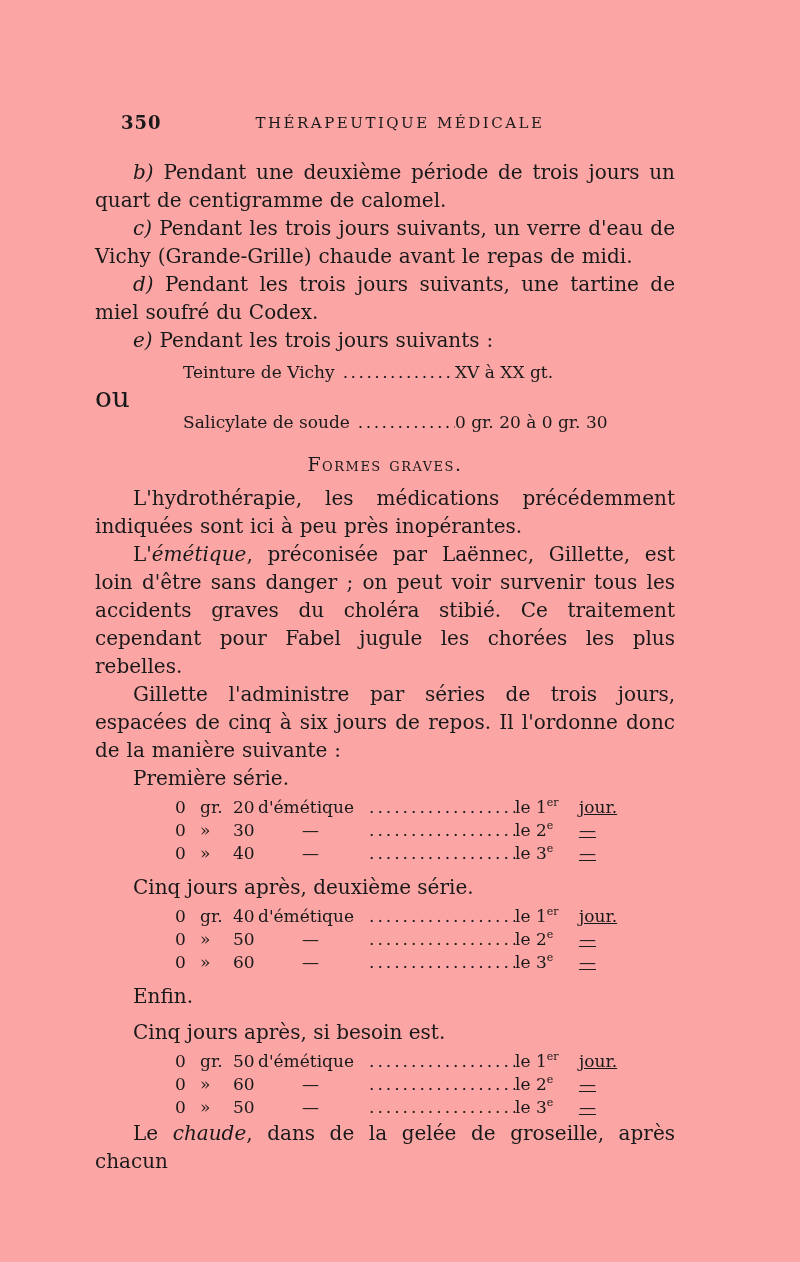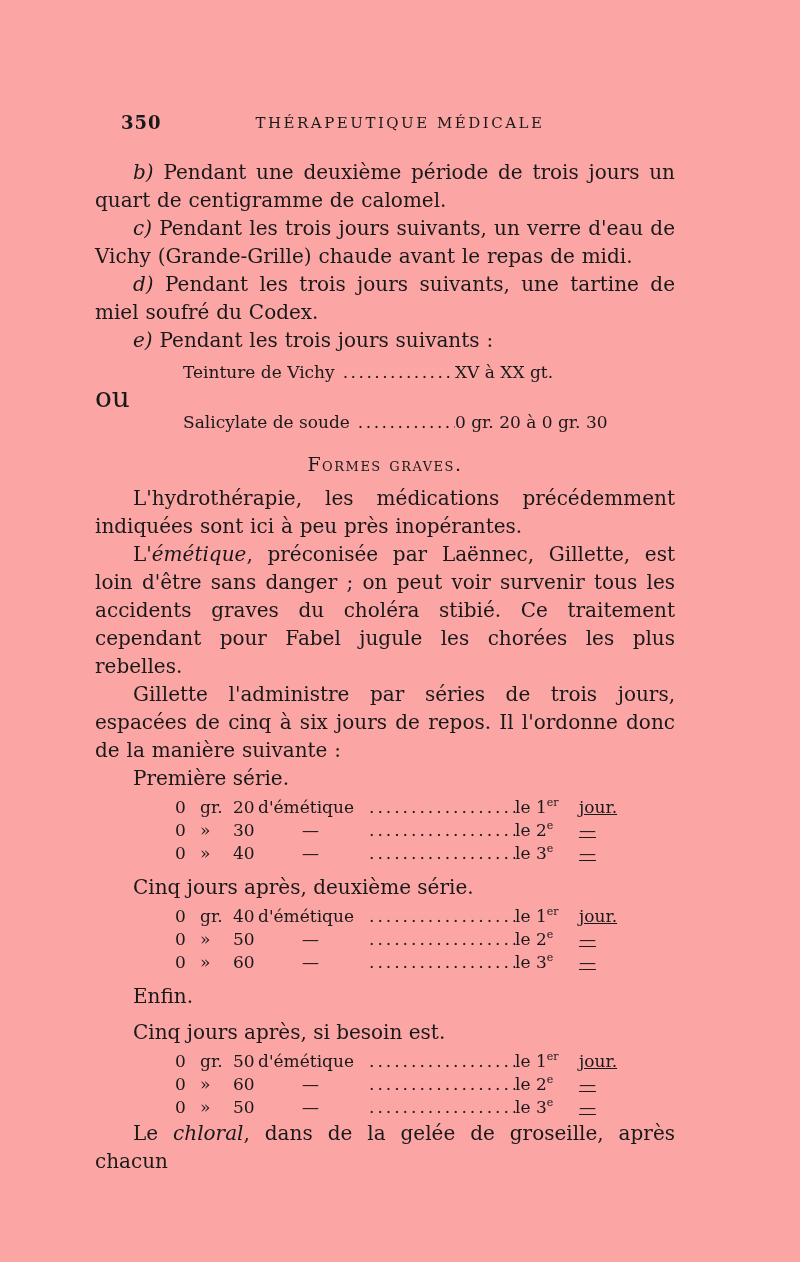--- a/index.html
+++ b/index.html
@@ -213,16 +213,16 @@
         <span class="col-num">50</span>
         <span class="col-name dash">—</span>
         <span class="col-dots">......................................................</span>
         <span class="col-day">
             <span class="day-l"><span>le 3</span><sup>e</sup></span>
             <span class="day-r">—</span>
           </span>
       </div>
     </div>
 
-    <p class="body-par stretch"><span>Le</span> <i>chloral</i><span>, dans de la gelée de groseille, après chacun</span></p>
+    <p class="body-par stretch"><span>Le</span> <i>chaude</i><span>, dans de la gelée de groseille, après chacun</span></p>
 
   </div>
 </div>
 
 </body></html>

